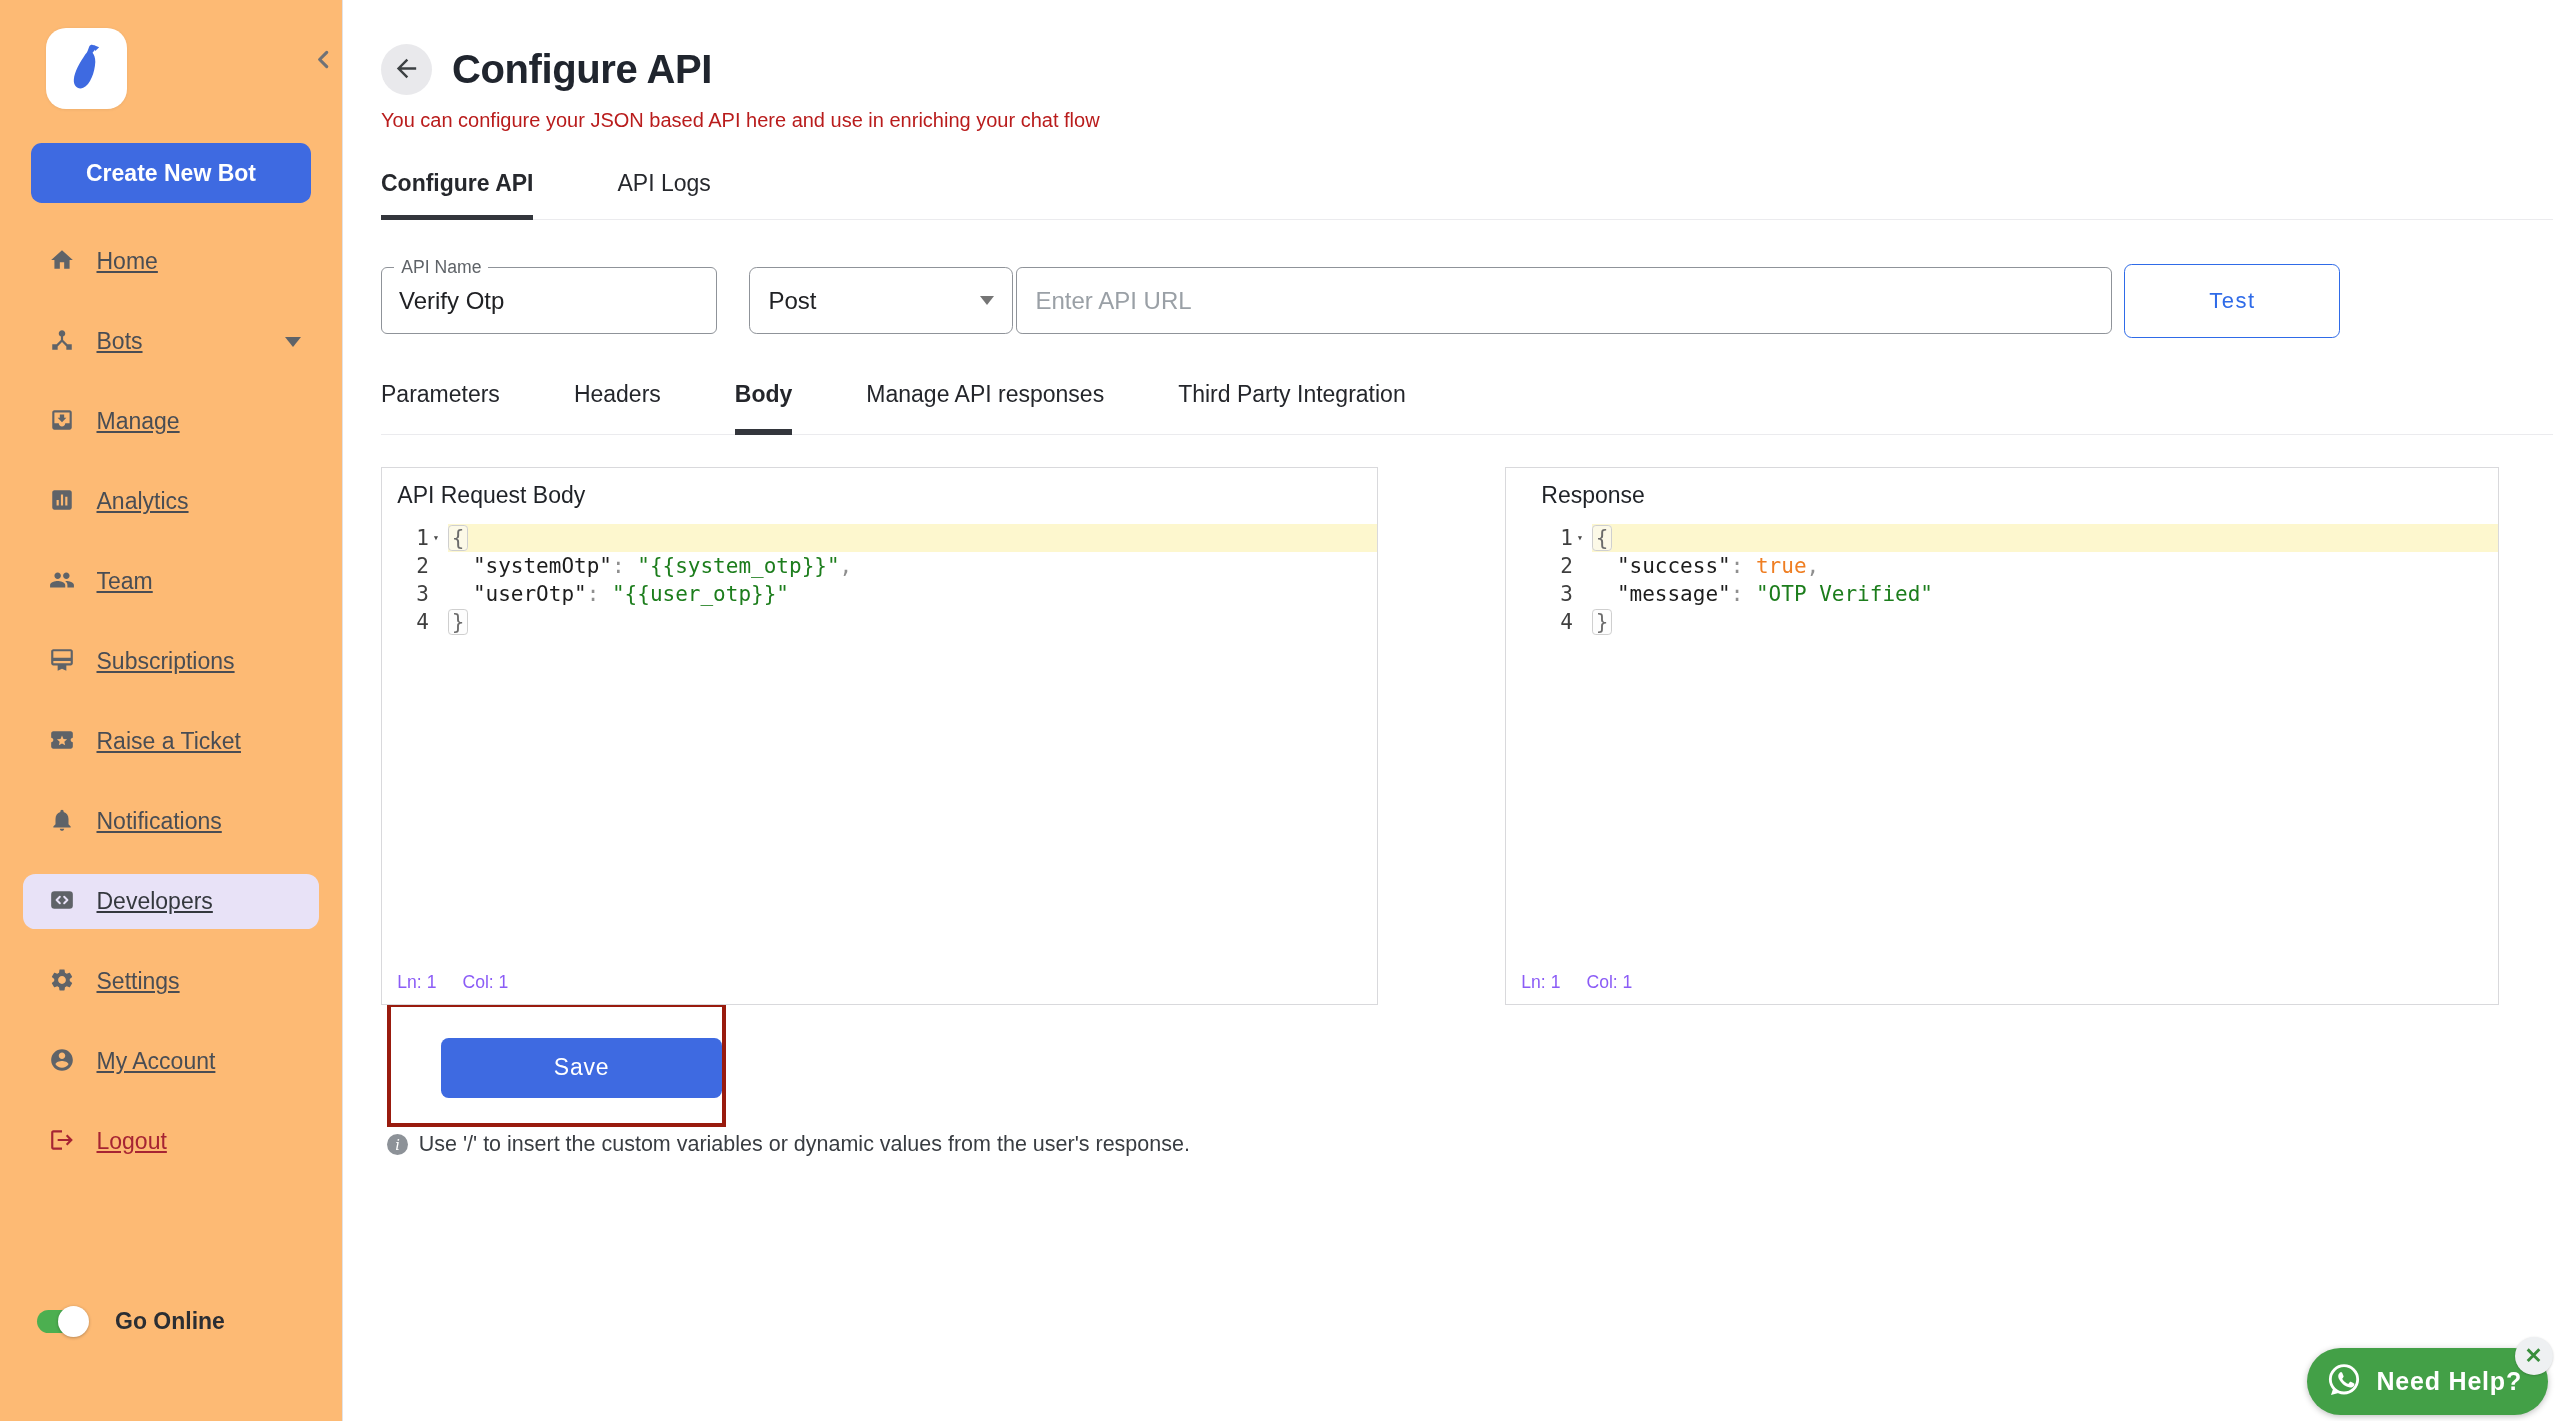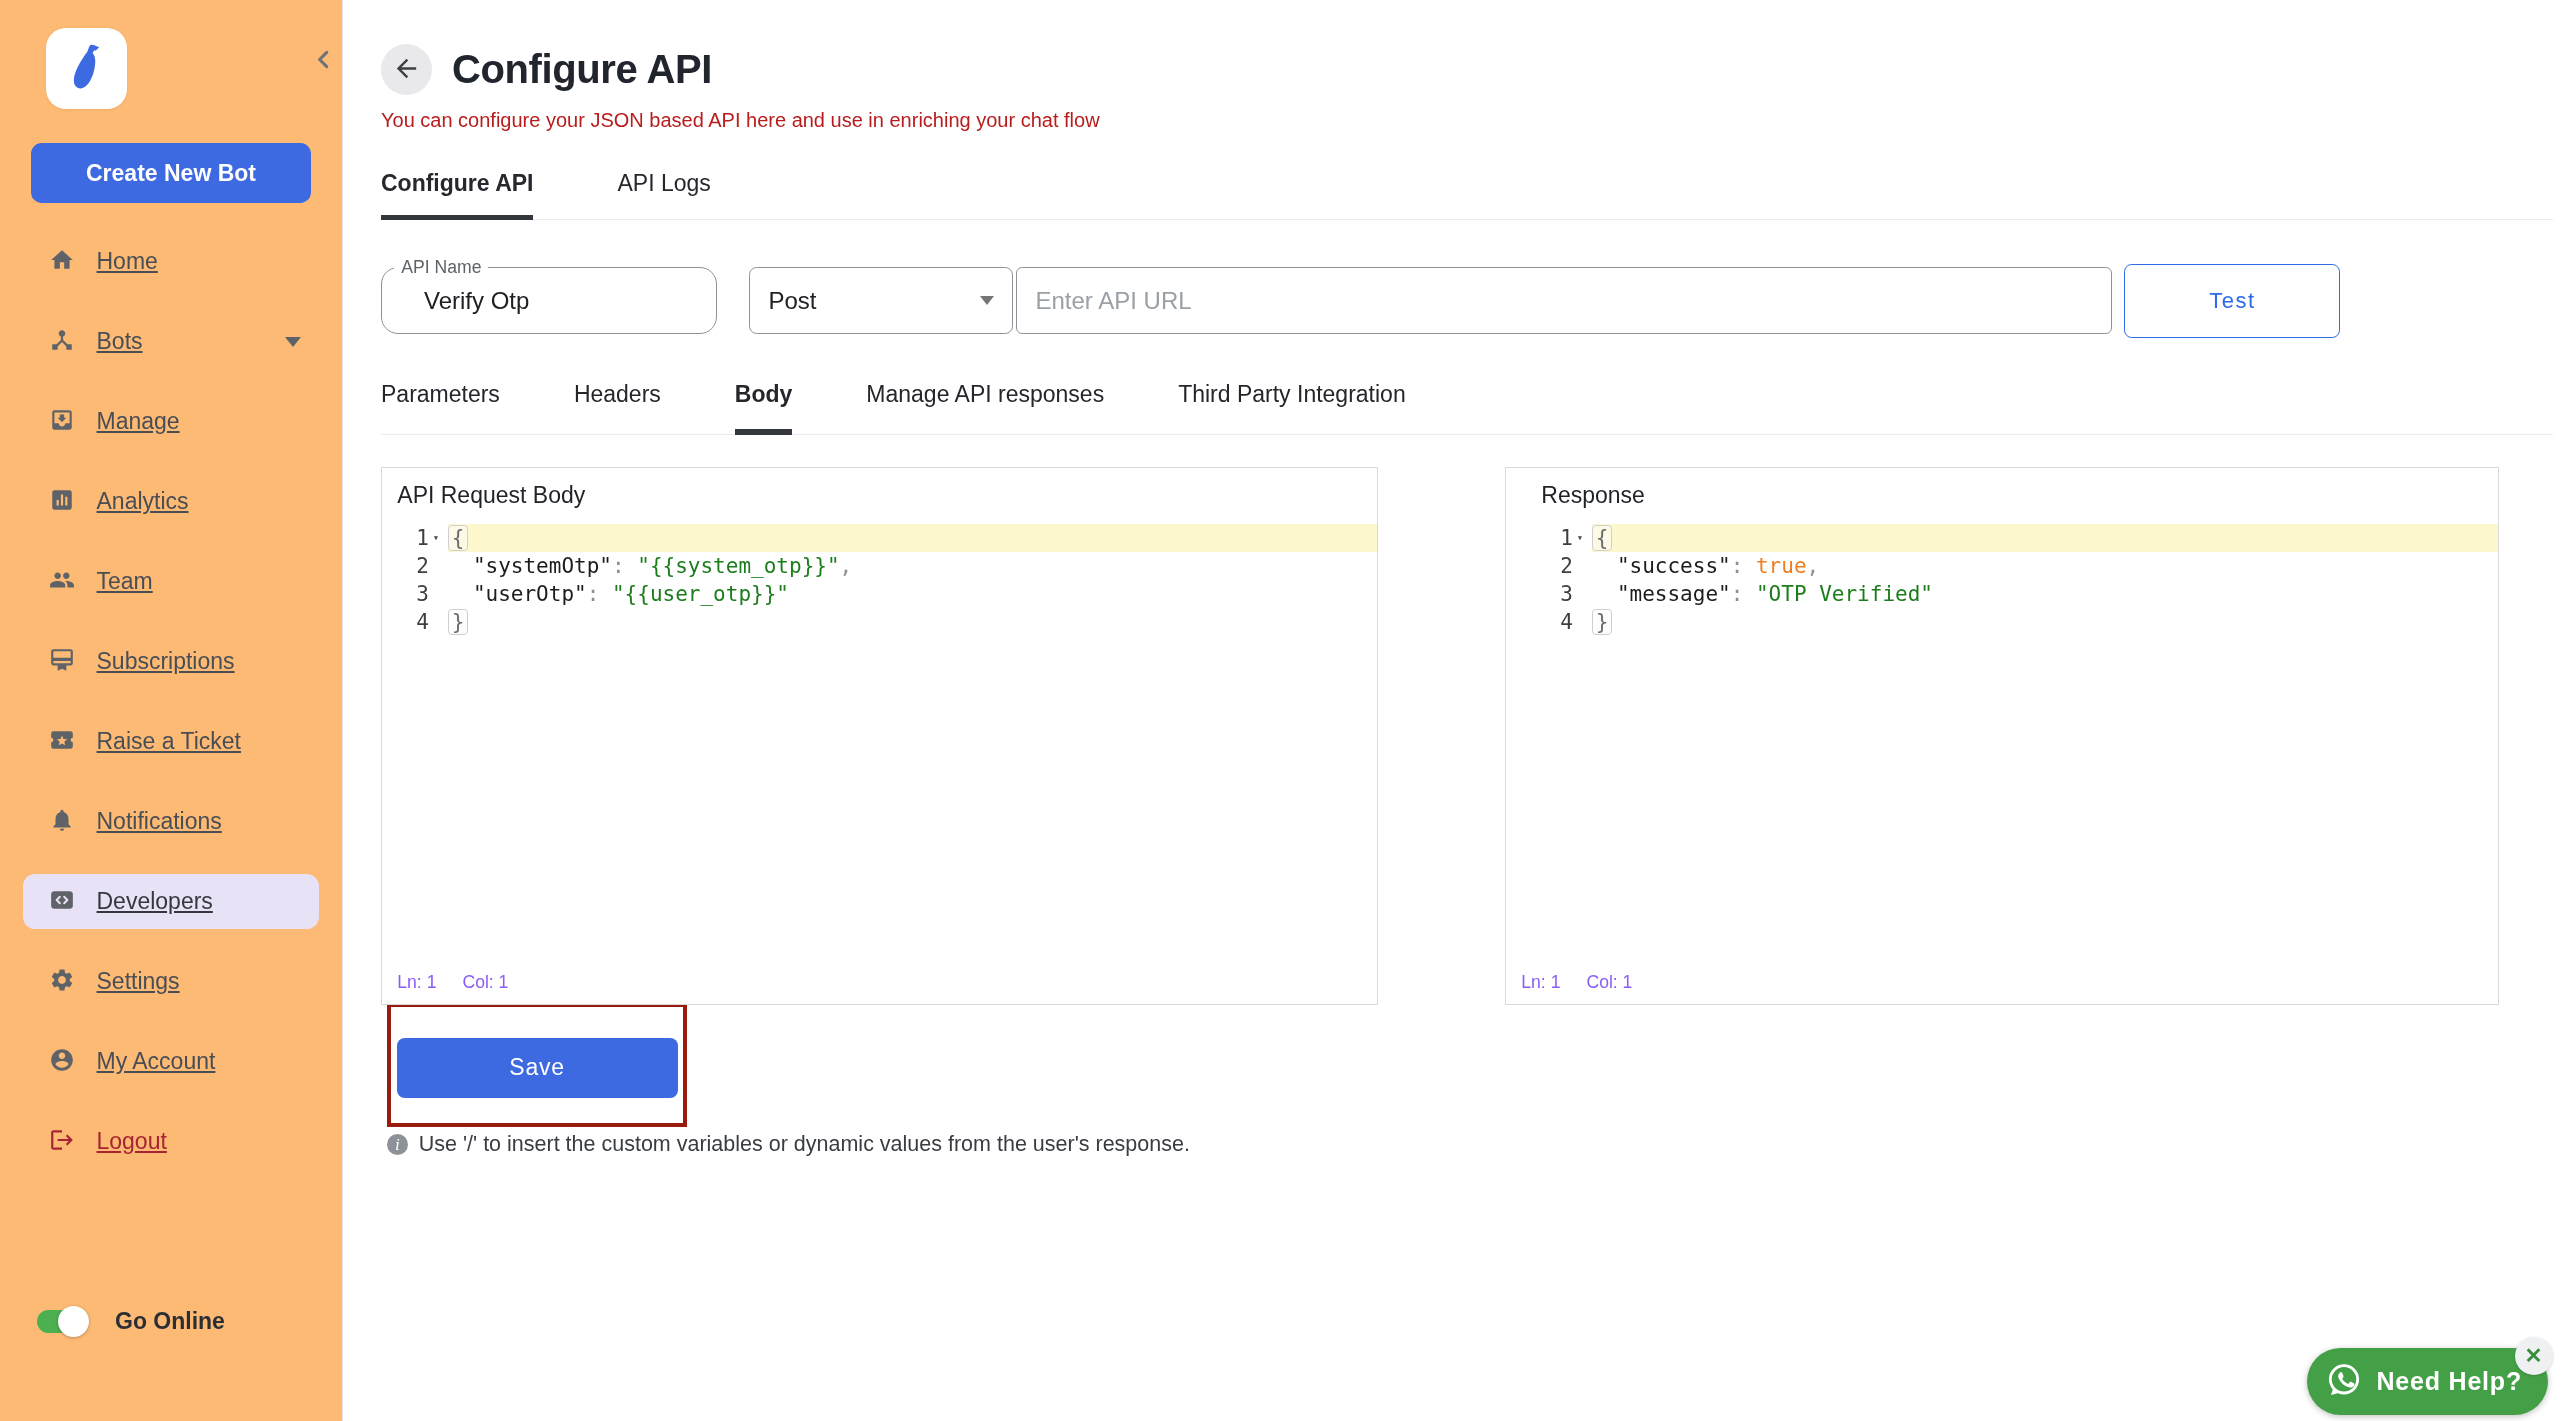--- a/index.html
+++ b/index.html
@@ -35,21 +35,21 @@
   .back-btn { width:51px; height:51px; border-radius:50%; background:#e9e9ec; border:none; display:flex; align-items:center; justify-content:center; cursor:pointer; }
   .back-btn svg { width:29px; height:29px; fill:#3c4043; }
   .page-title { margin-left:20px; font-size:40px; font-weight:700; color:#20252e; letter-spacing:-0.4px; }
   .subtitle { margin-top:14px; font-size:20px; color:#b91c1c; }
 
   .main-tabs { margin-top:38px; display:flex; gap:84px; border-bottom:1.5px solid #ebebee; }
   .mtab { font-size:23px; color:#26282d; padding-bottom:18.4px; cursor:pointer; }
   .mtab.active { font-weight:700; border-bottom:5.4px solid #33363c; margin-bottom:-1.5px; }
 
   .form-row { margin-top:44px; display:flex; align-items:center; }
-  .outlined { position:relative; width:336px; height:67px; border:1.5px solid #8f9399; border-radius:17px; background:#fff;padding-left:25px; }
+  .outlined { position:relative; width:336px; height:67px; border:1.5px solid #8f9399; border-radius:6px; background:#fff; }
   .outlined .flabel { position:absolute; top:-11.5px; left:12.3px; background:#fff; padding:0 7px; font-size:17.6px; color:#5f6368; }
   .outlined input { width:100%; height:100%; border:none; outline:none; background:transparent; padding:0 17px; font-size:24px; color:#202124; font-family:"Liberation Sans",sans-serif; }
   .method-select { width:264px; height:67px; margin-left:32px; border:1.5px solid #8f9399; border-radius:7.7px; display:flex; align-items:center; padding:0 18.4px; font-size:24px; color:#202124; cursor:pointer; }
   .method-select .sel-caret { margin-left:auto; width:0; height:0; border-left:7.7px solid transparent; border-right:7.7px solid transparent; border-top:9.2px solid #757575; }
   .url-input { width:1096px; height:67px; margin-left:3.1px; border:1.5px solid #8f9399; border-radius:6.1px; padding:0 18.4px; font-size:24px; color:#202124; outline:none; font-family:"Liberation Sans",sans-serif; }
   .url-input::placeholder { color:#9aa0a6; }
   .test-btn { width:216px; height:74px; margin-left:12.3px; background:#fff; border:1.5px solid #2f6be8; border-radius:7.7px; color:#2f6be8; font-size:22px; letter-spacing:1.5px; cursor:pointer; font-family:"Liberation Sans",sans-serif; }
 
   .body-tabs { margin-top:43px; display:flex; gap:74px; border-bottom:1.5px solid #ebebee; }
   .btab { font-size:23px; color:#24262b; padding-bottom:21.5px; cursor:pointer; }
@@ -68,22 +68,22 @@
   .code { flex:1; padding-left:4.6px; }
   .cline { height:28px; line-height:28px; font-family:"DejaVu Sans Mono",monospace; font-size:21px; white-space:pre; color:#1d1d1d; }
   .cline.active-line { background:#fdf7ce; }
   .tok-key { color:#1d1d1d; }
   .tok-punc { color:#8f8f8f; }
   .tok-str { color:#1c7d1c; }
   .tok-bool { color:#ef7e22; }
   .brace { color:#6b6b6b; border:1.5px solid #cfcfcf; border-radius:3.8px; padding:0 3.1px; background:rgba(252,252,252,.55); }
   .ed-status { position:absolute; left:15.3px; bottom:10.7px; display:flex; gap:26px; font-size:17.6px; color:#8b5cf6;text-align:center; }
 
-  .save-annotation { margin-top:-1.5px; margin-left:6.1px; width:300px; height:124px; border:4.6px solid #991b0e;
-                     display:flex; align-items:center; justify-content:center; }
+  .save-annotation { margin-top:-1.5px; margin-left:6.1px; width:339px; height:124px; border:4.6px solid #991b0e;
+                     display:flex; align-items:center; justify-content:flex-end; }
   .save-btn { width:281px; height:60px; background:#3e6ae1; border:none; border-radius:7.7px; color:#fff; font-size:23px; cursor:pointer; letter-spacing:0.8px; font-family:"Liberation Sans",sans-serif; margin-top:4.6px; }
   .hint-row { margin-top:4.6px; margin-left:6.1px; display:flex; align-items:center; }
   .hint-ico { width:21px; height:21px; border-radius:50%; background:#8d9298; color:#fff; font-family:"DejaVu Serif",serif; font-style:italic; font-size:14.6px; display:flex; align-items:center; justify-content:center; flex-shrink:0; }
   .hint-txt { margin-left:10.7px; font-size:21.5px; color:#393d42; }
 
   .help-fab { position:fixed; right:28px; bottom:6.1px; height:67px; border-radius:34px; background:#43a047;
               display:flex; align-items:center; padding:0 26px 0 17px; cursor:pointer; box-shadow:0 1.5px 6.1px rgba(0,0,0,.25); }
   .help-fab svg { width:40px; height:40px; }
   .help-lbl { margin-left:12.3px; color:#fff; font-size:25px; font-weight:600; letter-spacing:0.8px; }
   .help-close { position:absolute; top:-10.7px; right:-4.6px; width:38px; height:38px; border-radius:50%; background:#eef0f2;

